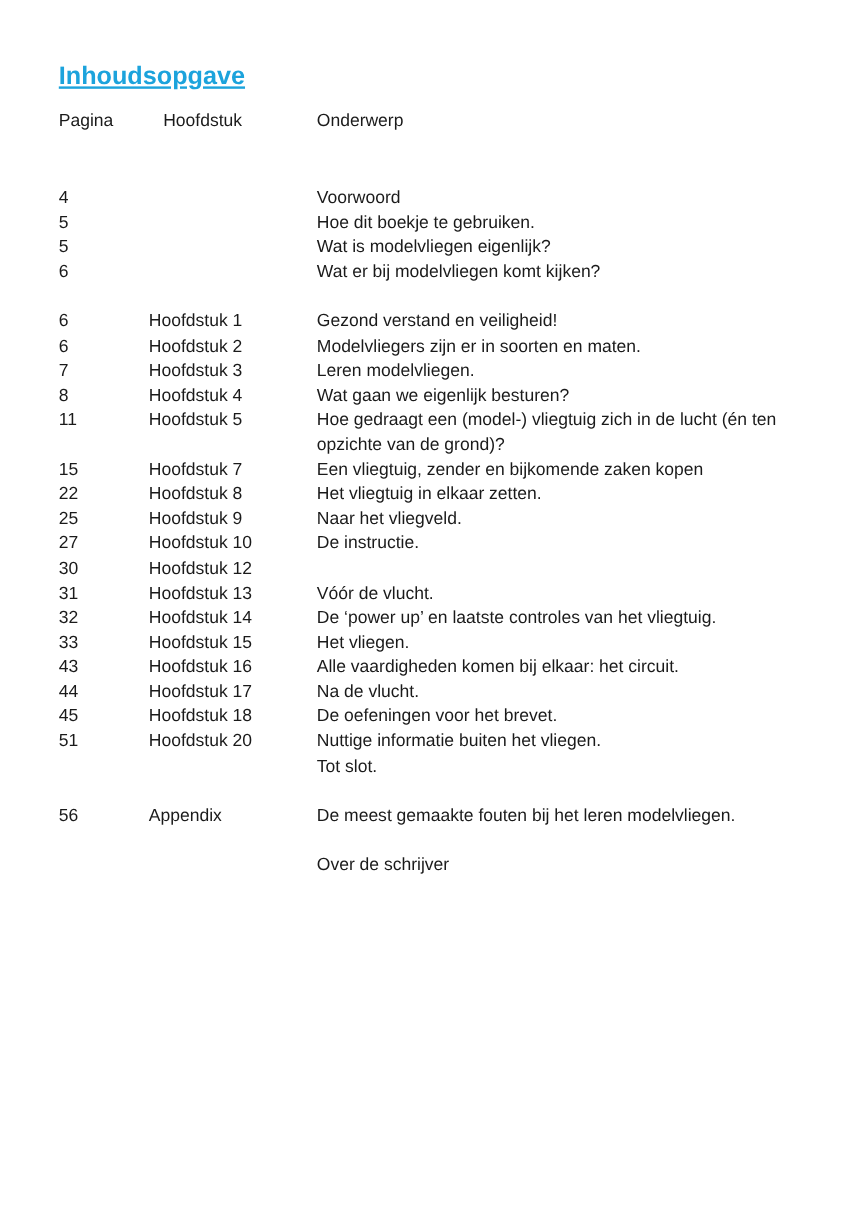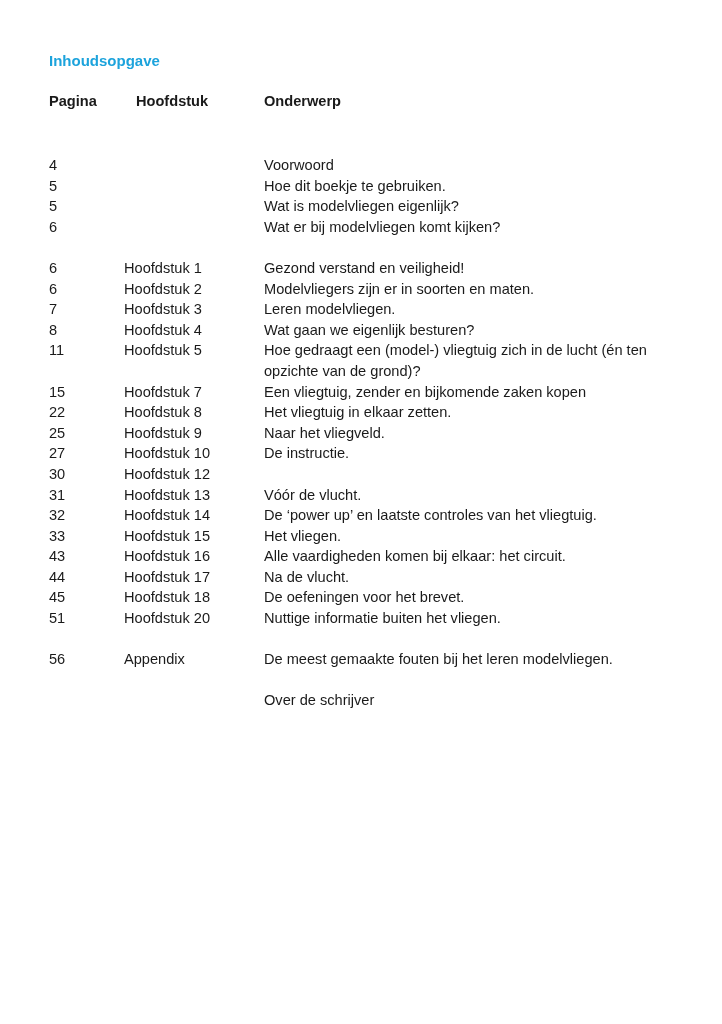--- a/index.html
+++ b/index.html
@@ -1,19 +1,19 @@
 <!DOCTYPE html>
 <html><head>
 <meta charset="utf-8">
 <style>
   html, body { margin: 0; padding: 0; background: #ffffff; }
   body { width: 722px; height: 1024px; position: relative; overflow: hidden;
          font-family: "Liberation Sans", sans-serif; color: #1a1a1a; font-size: 14.6px; }
-  .title { position: absolute; left: 49px; top: 52px; color: #1ca3dc; font-weight: bold; font-size: 15px; }
-  .hdr { position: absolute; top: 93px; font-weight: bold; }
+  .title { position: absolute; left: 49px; top: 52px; color: #1ca3dc; font-weight: bold; font-size: 21px; text-decoration: underline; }
+  .hdr { position: absolute; top: 93px; }
   .col1 { left: 49px; }
   .col2 { left: 136px; }
   .col3 { left: 264px; }
   .toc { position: absolute; top: 155px; left: 0; width: 722px; }
   .row { position: relative; height: 20.6px; line-height: 20.6px; }
   .row.two { height: 41.2px; }
   .row.gap { height: 20.6px; }
   .row span { position: absolute; top: 0; white-space: pre; }
   .row .c1 { left: 49px; }
   .row .c2 { left: 124px; }
@@ -126,20 +126,25 @@
     <div class="row">
       <span class="c1">45</span>
       <span class="c2">Hoofdstuk 18</span>
       <span class="c3">De oefeningen voor het brevet.</span>
     </div>
     <div class="row">
       <span class="c1">51</span>
       <span class="c2">Hoofdstuk 20</span>
       <span class="c3">Nuttige informatie buiten het vliegen.</span>
     </div>
+    <div class="row">
+      <span class="c1"></span>
+      <span class="c2"></span>
+      <span class="c3">Tot slot.</span>
+    </div>
     <div class="row gap"></div>
     <div class="row">
       <span class="c1">56</span>
       <span class="c2">Appendix</span>
       <span class="c3">De meest gemaakte fouten bij het leren modelvliegen.</span>
     </div>
     <div class="row gap"></div>
     <div class="row">
       <span class="c1"></span>
       <span class="c2"></span>

